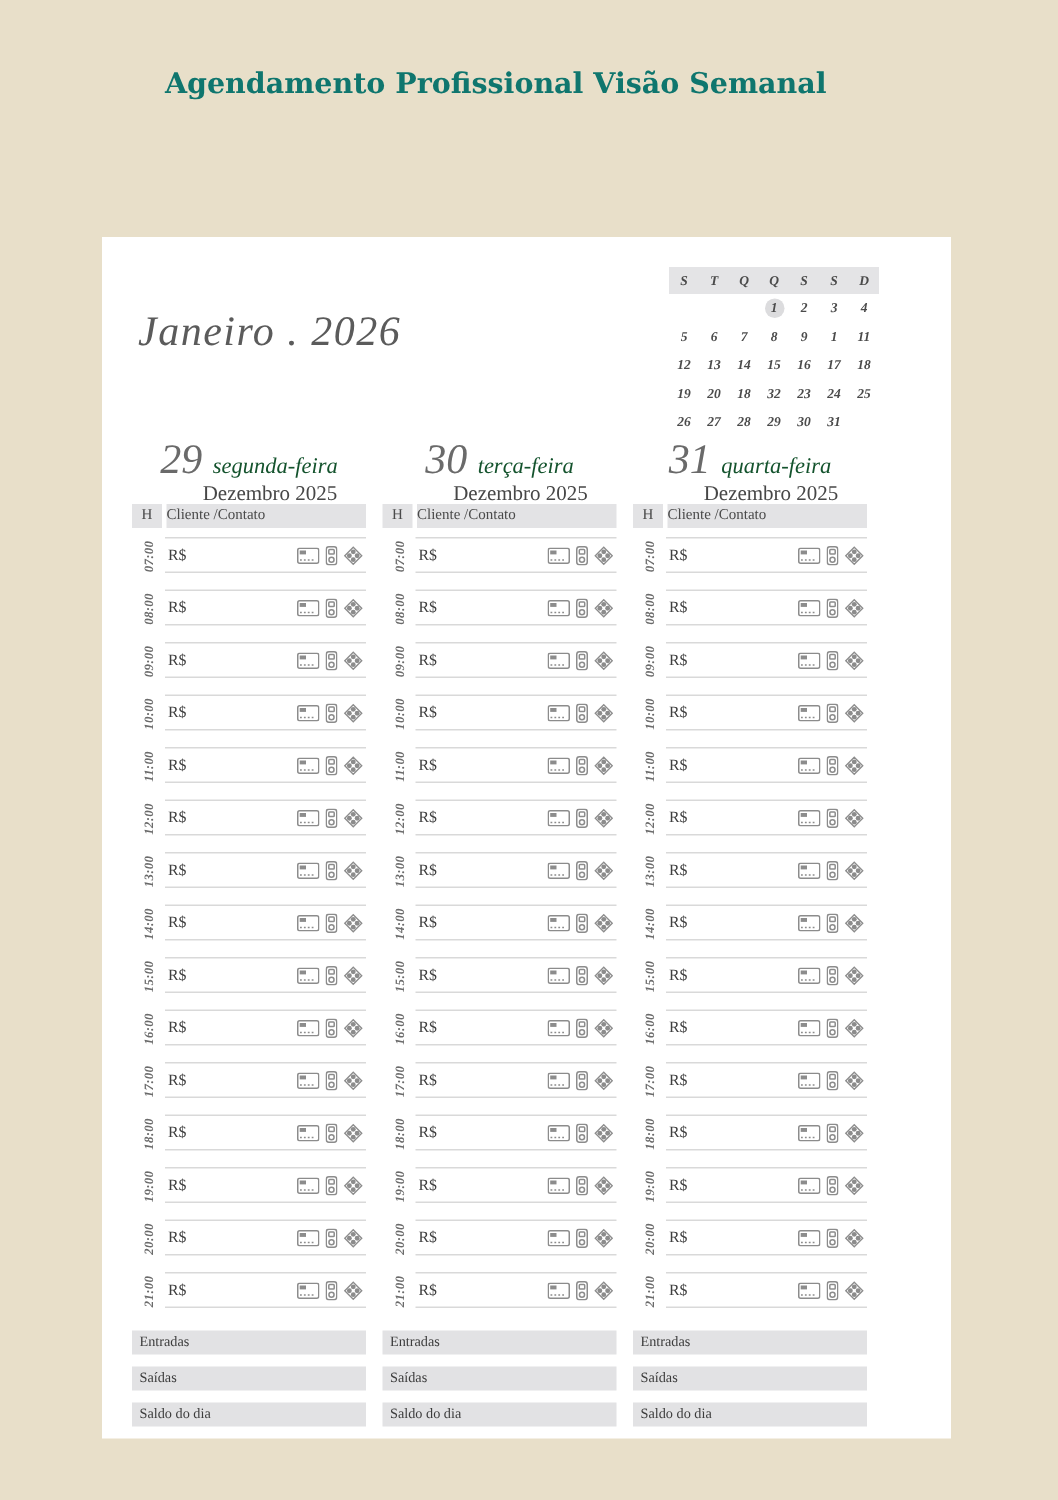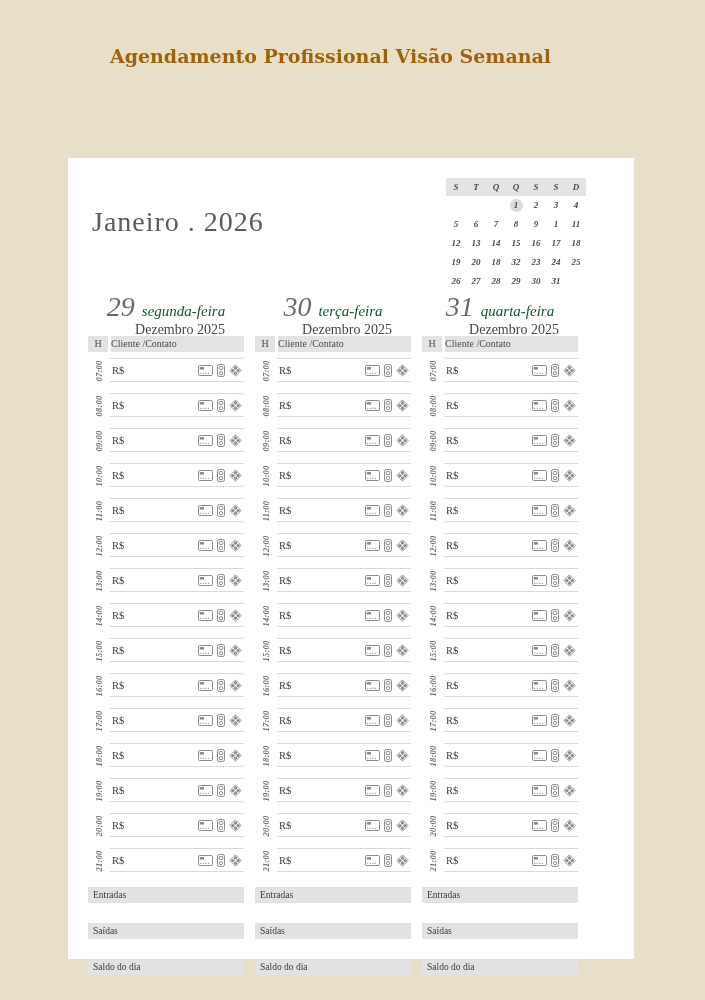--- a/index.html
+++ b/index.html
@@ -1,24 +1,24 @@
 <!DOCTYPE html>
 <html><head>
 <meta charset="utf-8">
 <style>
   * { margin:0; padding:0; box-sizing:border-box; }
   html,body { width:705px; height:1000px; }
   .canvas { position:relative; width:705px; height:1000px; background:#e8dfc9;
             font-family:"Liberation Serif", serif; overflow:hidden; }
   .main-title { position:absolute; top:42px; left:0; width:661px; text-align:center;
                 font-family:"DejaVu Serif", serif; font-weight:bold; font-size:19px;
-                line-height:28px; color:#a16207; }
+                line-height:28px; color:#0f766e; }
   .sheet { position:absolute; left:68px; top:158px; width:566px; height:801px; background:#ffffff; }
 
-  .month-title { position:absolute; left:24px; top:48px; font-size:28px;
+  .month-title { position:absolute; left:24px; top:48px; font-style:italic; font-size:28px;
                  font-weight:normal; color:#5b5b5b; letter-spacing:1px; }
 
   .minical { position:absolute; left:378px; top:20px; width:140px; }
   .mc-row { display:flex; }
   .mc-head { background:#e4e4e6; height:18px; align-items:center; }
   .mc-cell { width:20px; text-align:center; font-style:italic; font-weight:bold;
              font-size:9px; color:#4b4b4b; }
   .mc-grid { display:flex; flex-wrap:wrap; width:140px; }
   .mc-day { height:19px; line-height:19px; }
   .mc-sel { display:inline-block; width:13px; height:13px; line-height:13px; border-radius:50%;
@@ -44,21 +44,21 @@
   .slot-time { position:absolute; left:-26px; top:5px; width:30px; height:14px; line-height:14px;
                transform:rotate(-90deg); font-style:italic; font-weight:bold; font-size:8.5px;
                color:#6b6b6b; text-align:center; letter-spacing:0.2px; }
   .slot-row { height:23px; border-bottom:1px solid #d9d9d9; display:flex; align-items:center;
               justify-content:space-between; padding:0 2px; }
   .currency { font-size:10.5px; color:#3f3f3f; }
   .icons { display:flex; align-items:center; gap:4px; }
   .icons svg { display:block; }
 
   .summary { margin-top:4px; }
-  .sum-bar { height:16px; line-height:16px; background:#e2e2e4; margin-bottom:20px;
+  .sum-bar { height:16px; line-height:16px; background:#e2e2e4; margin-bottom:8px;
              font-size:9.5px; color:#3c3c3c; padding-left:5px; }
 </style>
 </head>
 <body>
 
 <div class="canvas">
 
   <div class="main-title">
     <div>Agendamento Profissional Visão Semanal</div>
   </div>

